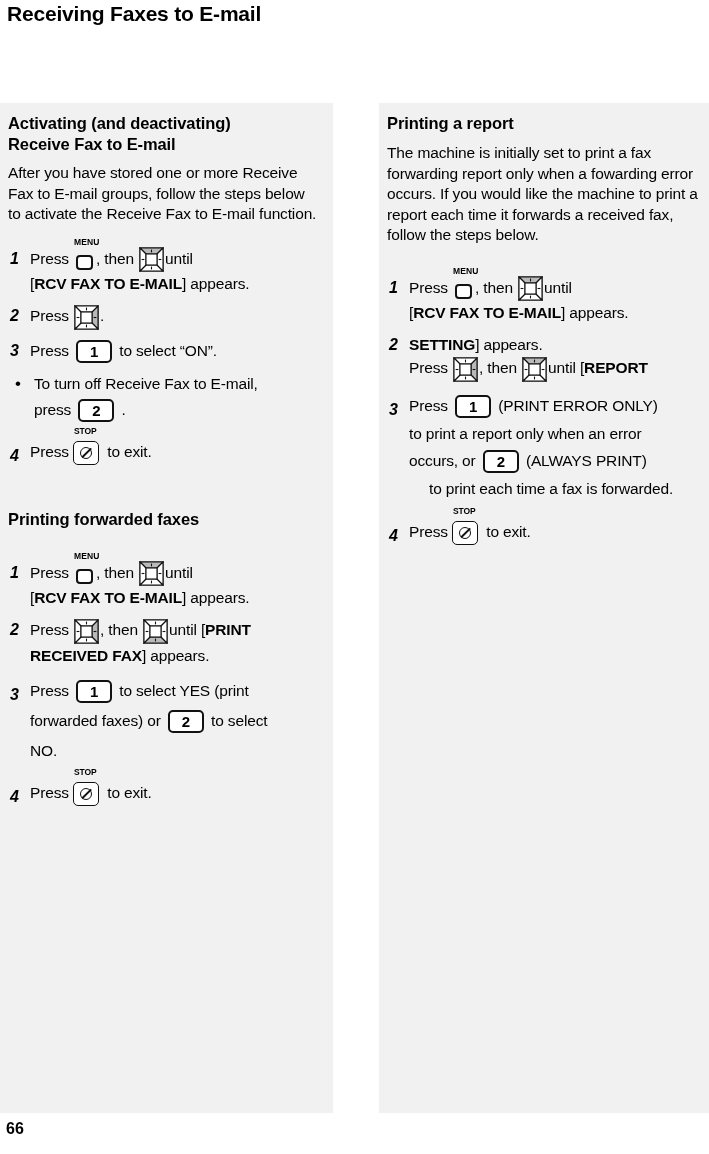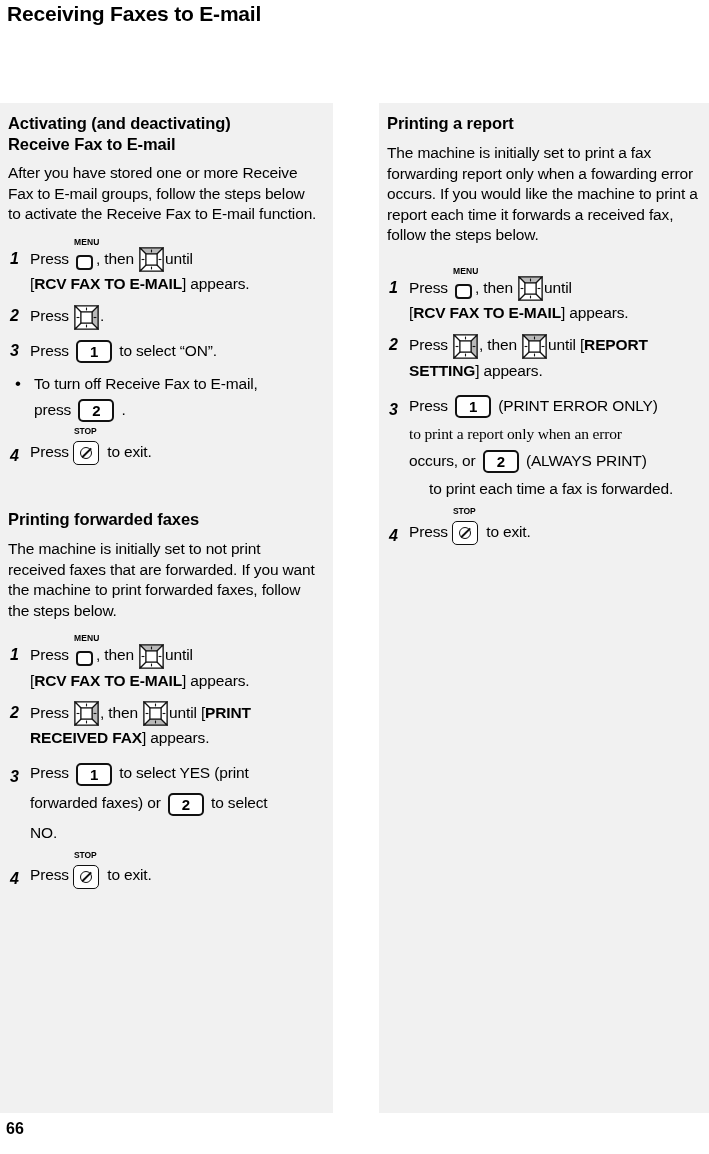--- a/index.html
+++ b/index.html
@@ -213,21 +213,20 @@
           <span class="box"></span>
         </span>
         <span>to exit.</span>
       </span>
     </div>
 
     <div class="gap-xl"></div>
 
     <div class="sec-head" style="margin-top:12px;">Printing forwarded faxes</div>
 
-    <p class="body-text">The machine is initially set to not print received faxes that are forwarded. If you want the machine to print forwarded faxes, follow the steps below.</p>
 
     <div class="gap-lg"></div>
 
     <div class="step" style="margin-bottom:9px;">
       <span class="num">1</span>
       <span class="step-line">
         <span>Press</span>
         <span class="key key-menu">
           <span class="cap">MENU</span>
           <span class="box"></span>
@@ -359,20 +358,23 @@
         </span><span>until</span>
       </span>
       <span class="step-line">
         <span>[</span><b>RCV FAX TO E-MAIL</b><span>] appears.</span>
       </span>
     </div>
 
     <div class="step" style="margin-bottom:9px;">
       <span class="num">2</span>
       <span class="step-line">
+        <b>SETTING</b><span>] appears.</span>
+      </span>
+      <span class="step-line">
         <span>Press</span>
         <span class="key key-rocker">
           <svg viewBox="0 0 25 25">
               <g stroke="#111" stroke-width="1.1" fill="none">
             <rect x="1" y="1" width="23" height="23" fill="#fff"></rect>
             <polygon points="24,1 24,24 18,18 18,7" fill="#b9b9b9"></polygon>
             <polygon points="1,1 24,1 18,7 7,7" fill="#fff"></polygon>
             <polygon points="1,24 24,24 18,18 7,18" fill="#fff"></polygon>
             <polygon points="1,1 1,24 7,18 7,7" fill="#fff"></polygon>
             <rect x="7" y="7" width="11" height="11" fill="#fff"></rect>
@@ -393,33 +395,30 @@
             <polygon points="24,1 24,24 18,18 18,7" fill="#fff"></polygon>
             <rect x="7" y="7" width="11" height="11" fill="#fff"></rect>
             <line x1="12.5" y1="2.6" x2="12.5" y2="5.4"></line>
             <line x1="12.5" y1="19.6" x2="12.5" y2="22.4"></line>
             <line x1="2.6" y1="12.5" x2="5.4" y2="12.5"></line>
             <line x1="19.6" y1="12.5" x2="22.4" y2="12.5"></line>
           </g>
             </svg>
         </span><span>until [</span><b>REPORT</b>
       </span>
-      <span class="step-line">
-        <b>SETTING</b><span>] appears.</span>
-      </span>
     </div>
 
     <div class="step" style="margin-bottom:9px;line-height:30px;">
       <span class="num" style="top:4px;">3</span>
       <span class="step-line">
         <span>Press</span>
         <span class="key key-num">1</span>
         <span>(PRINT ERROR ONLY)</span>
       </span>
-      <span class="step-line" style="line-height:25px;font-family:Liberation Serif, serif;">to print a report only when an error</span>
+      <span class="step-line" style="line-height:25px;">to print a report only when an error</span>
       <span class="step-line">
         <span>occurs, or</span>
         <span class="key key-num">2</span>
         <span>(ALWAYS PRINT)</span>
       </span>
       <span class="step-line" style="line-height:25px;margin-left:20px;">to print each time a fax is forwarded.</span>
     </div>
 
     <div class="step" style="margin-top:16px;line-height:30px;">
       <span class="num" style="top:4px;">4</span>

